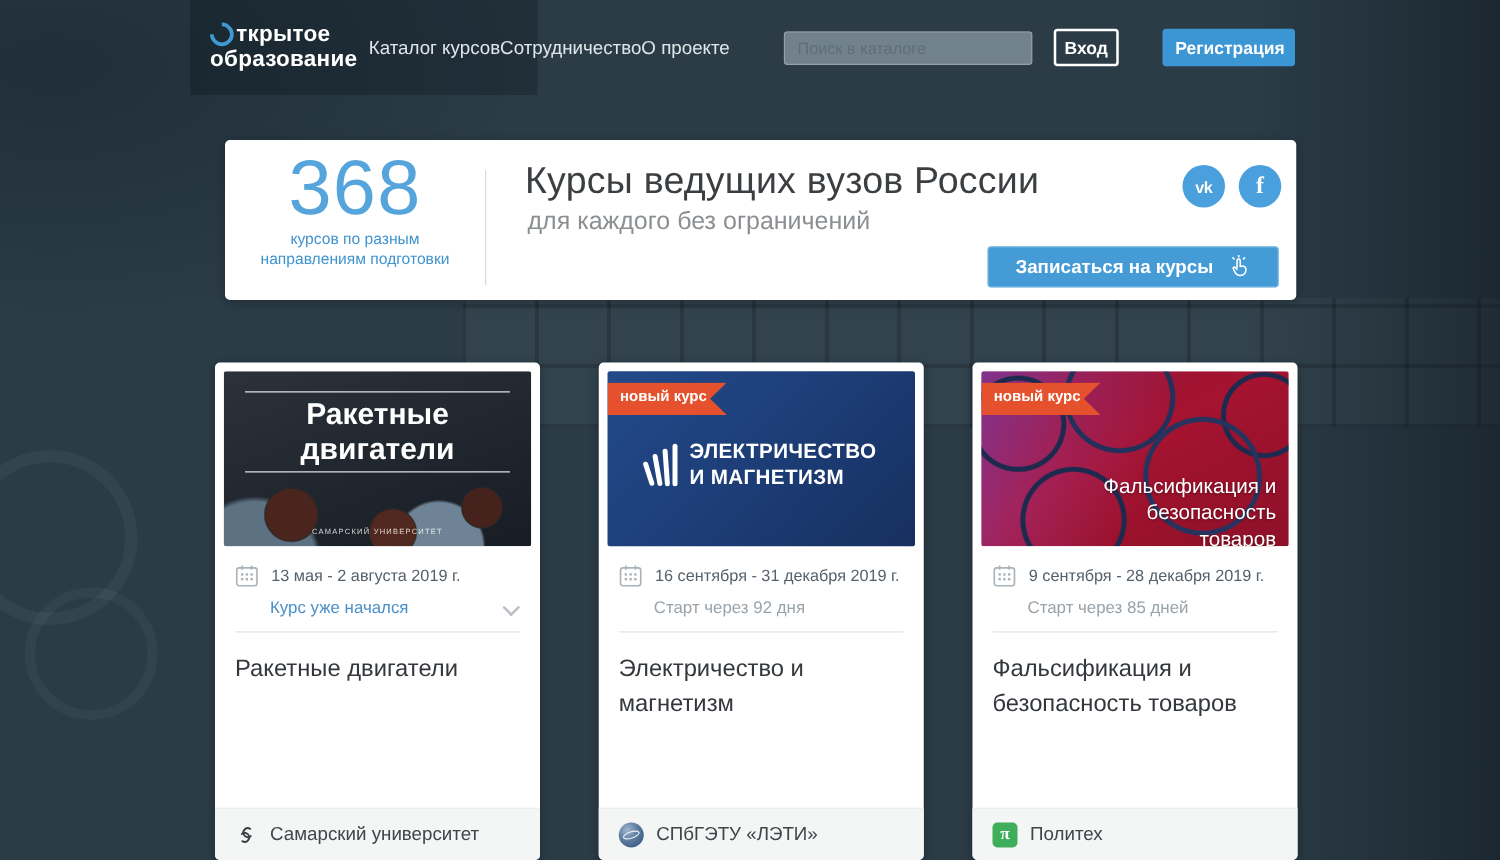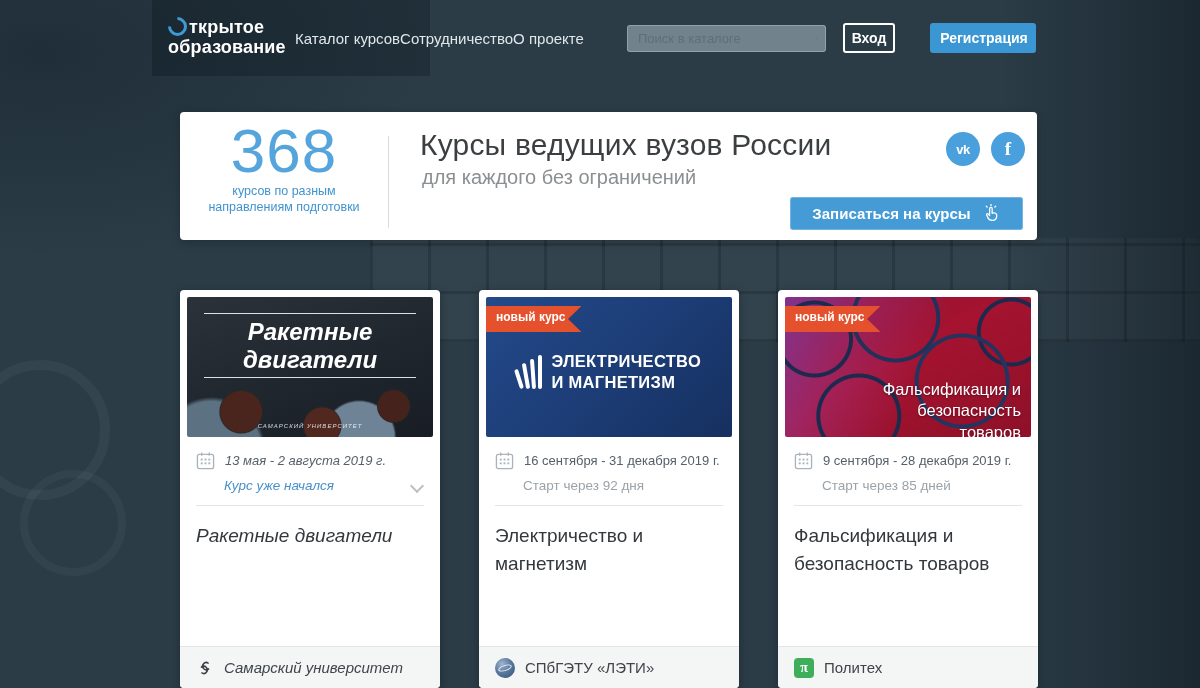--- a/index.html
+++ b/index.html
@@ -21,21 +21,21 @@
     border-radius:6px;}
   .bg-ring1{position:absolute;left:-30px;top:360px;width:120px;height:120px;border-radius:50%;
     border:10px solid rgba(255,255,255,.045);}
   .bg-ring2{position:absolute;left:20px;top:470px;width:90px;height:90px;border-radius:50%;
     border:8px solid rgba(255,255,255,.04);}
   .bg-logo-shade{position:absolute;left:152px;top:0;width:278px;height:76px;background:rgba(12,22,30,.35);}
 
   
   .header{position:absolute;left:0;top:0;width:1200px;height:76px;display:flex;align-items:center;}
   .logo{position:absolute;left:168px;top:17px;color:#fff;font-size:18px;font-weight:700;line-height:1.12;letter-spacing:.2px;}
-  .logo-row{display:flex;align-items:flex-start;}
+  .logo-row{display:flex;align-items:flex-end;}
   .logo-mark{display:inline-block;width:13px;height:13px;border:3.2px solid #3f9ad3;border-radius:50%;
     border-top-color:transparent;transform:rotate(-45deg);margin-right:2px;}
   .nav{position:absolute;left:295px;top:0;height:76px;display:flex;align-items:center;}
   .nav a{color:#dfe7eb;font-size:15px;text-decoration:none;cursor:pointer;}
   .search{position:absolute;left:627px;top:25px;width:199px;height:27px;background:rgba(173,188,196,.55);
     border-radius:3px;display:flex;align-items:center;padding:4px 8px;box-sizing:border-box;border:1px solid rgba(255,255,255,.25);}
   .search input{flex:1;background:transparent;border:none;outline:none;font-size:13px;color:#42525b;
     font-family:"Liberation Sans",sans-serif;}
   .search input::placeholder{color:#5f6e77;opacity:1;}
   .btn-login{position:absolute;left:843px;top:23px;width:52px;height:30px;background:transparent;
@@ -59,21 +59,21 @@
   .social.vk{left:766px;font-size:13px;font-weight:700;letter-spacing:-.5px;}
   .social.fb{left:811px;font-size:19px;font-weight:700;font-family:"Liberation Serif",serif;}
   .btn-cta{position:absolute;right:14px;bottom:10px;width:233px;height:33px;background:#459bd6;border:none;
     border-radius:3px;color:#fff;font-size:15px;font-weight:700;cursor:pointer;display:flex;align-items:center;
     justify-content:center;gap:10px;box-shadow:inset 0 0 0 1px rgba(255,255,255,.25);
     font-family:"Liberation Sans",sans-serif;}
 
   
   .card{position:absolute;top:290px;width:260px;height:398px;background:#fff;border-radius:4px;
     box-shadow:0 2px 8px rgba(0,0,0,.3);}
-  .card1{left:180px;font-style:italic;} .card2{left:479px;} .card3{left:778px;}
+  .card1{left:172px;} .card2{left:479px;} .card3{left:778px;}
   .card-img{position:relative;margin:7px 7px 0;height:140px;border-radius:2px;overflow:hidden;}
   .badge{position:absolute;left:0;top:9px;background:#e6512d;color:#fff;font-size:12px;font-weight:700;
     padding:4px 16px 8px 10px;clip-path:polygon(0 0,100% 0,86% 50%,100% 100%,0 100%);}
   
   .img-rocket{background:
       radial-gradient(circle 34px at 22% 82%, #4a251d 60%, #2a2624 62%, transparent 66%),
       radial-gradient(circle 30px at 55% 92%, #51281f 60%, #2a2624 62%, transparent 66%),
       radial-gradient(circle 26px at 84% 78%, #45231c 60%, #2a2624 62%, transparent 66%),
       radial-gradient(circle 60px at 70% 100%, #6e8496 0 58%, transparent 62%),
       radial-gradient(circle 90px at 10% 110%, #5c7283 0 55%, transparent 60%),

